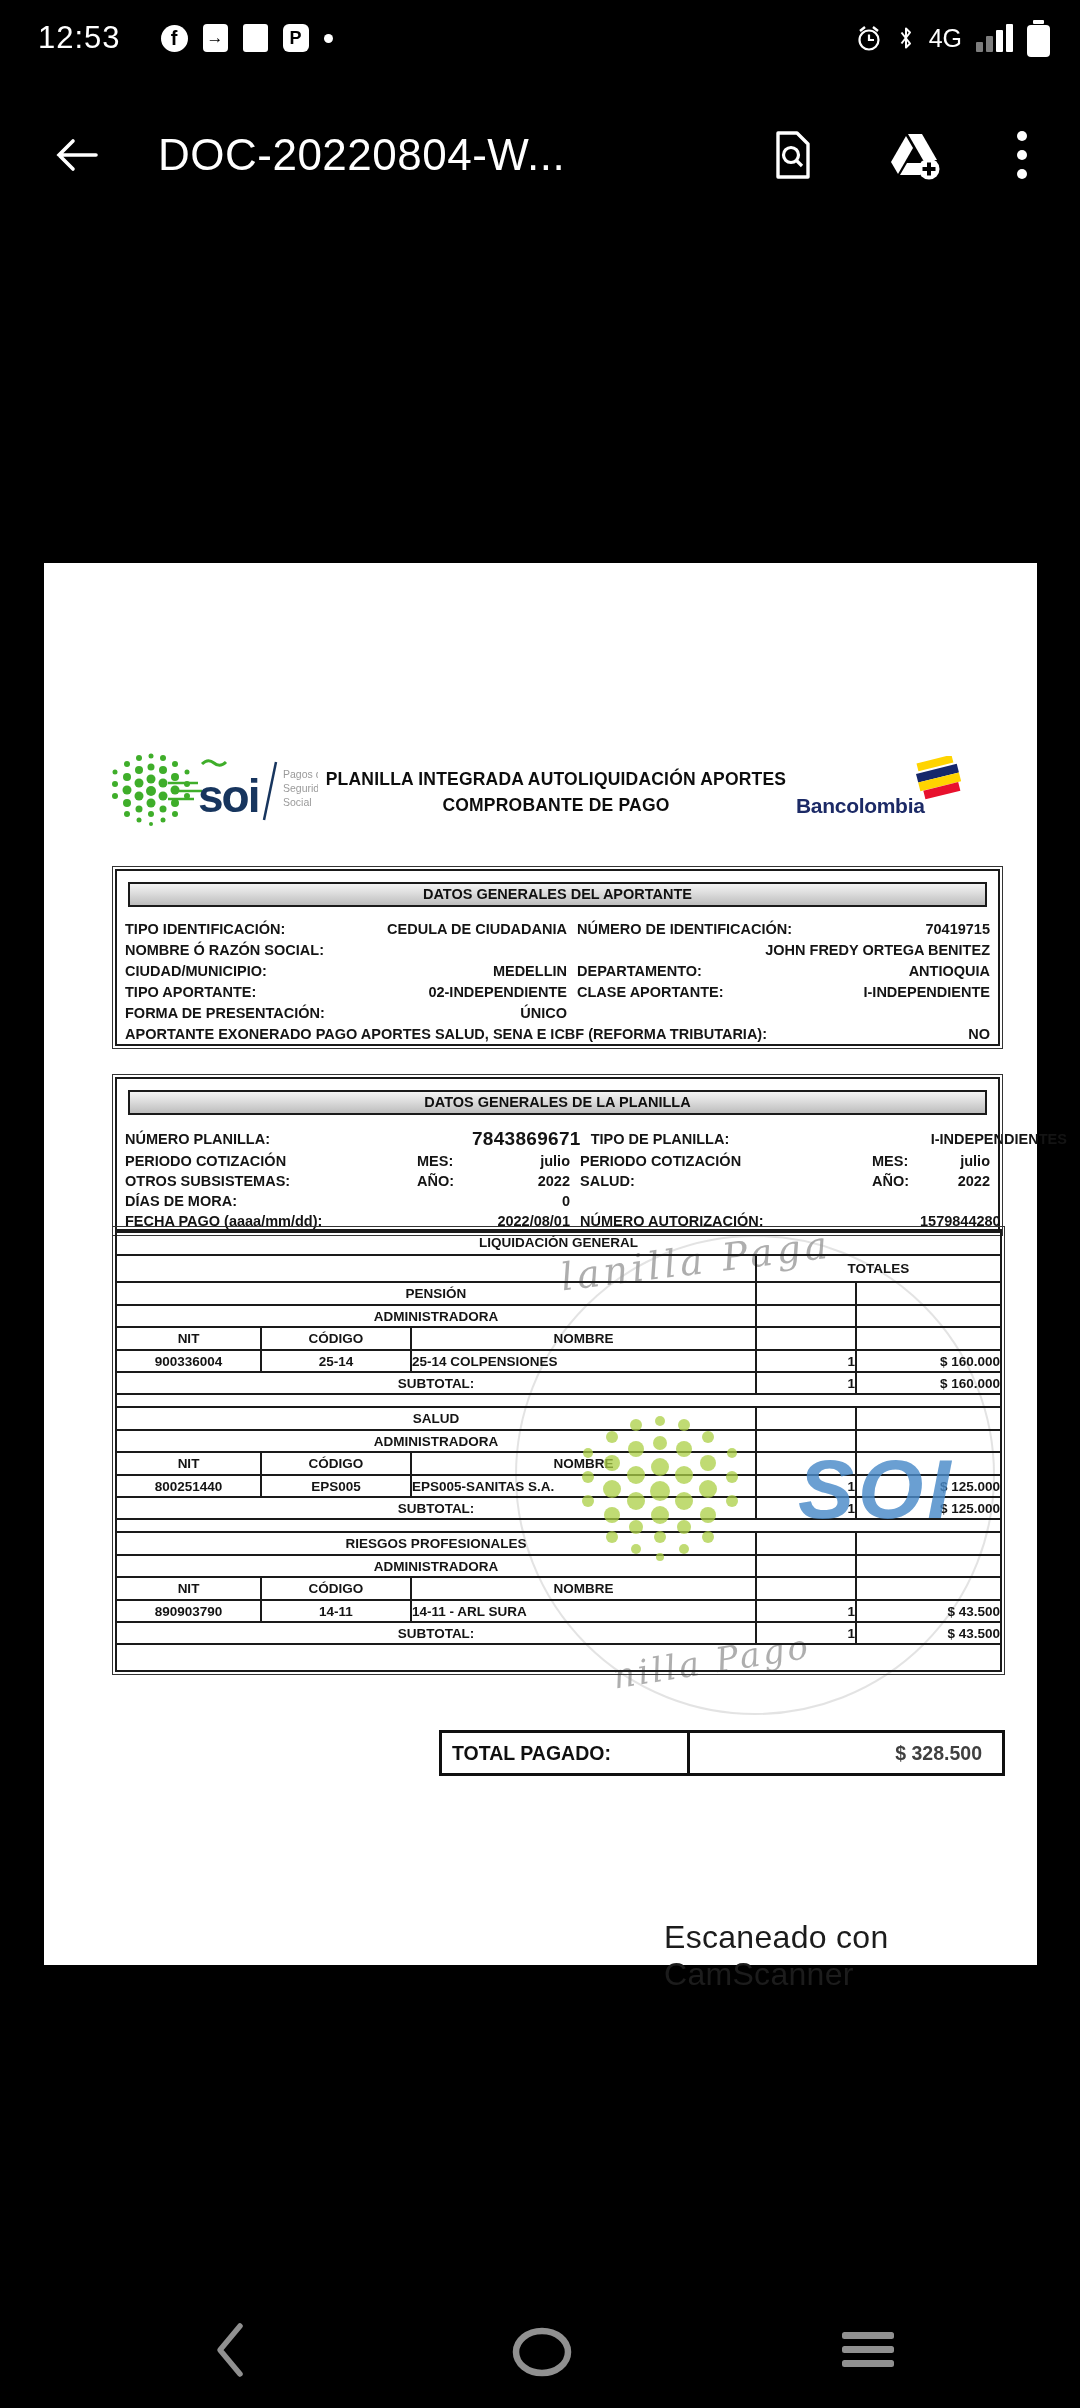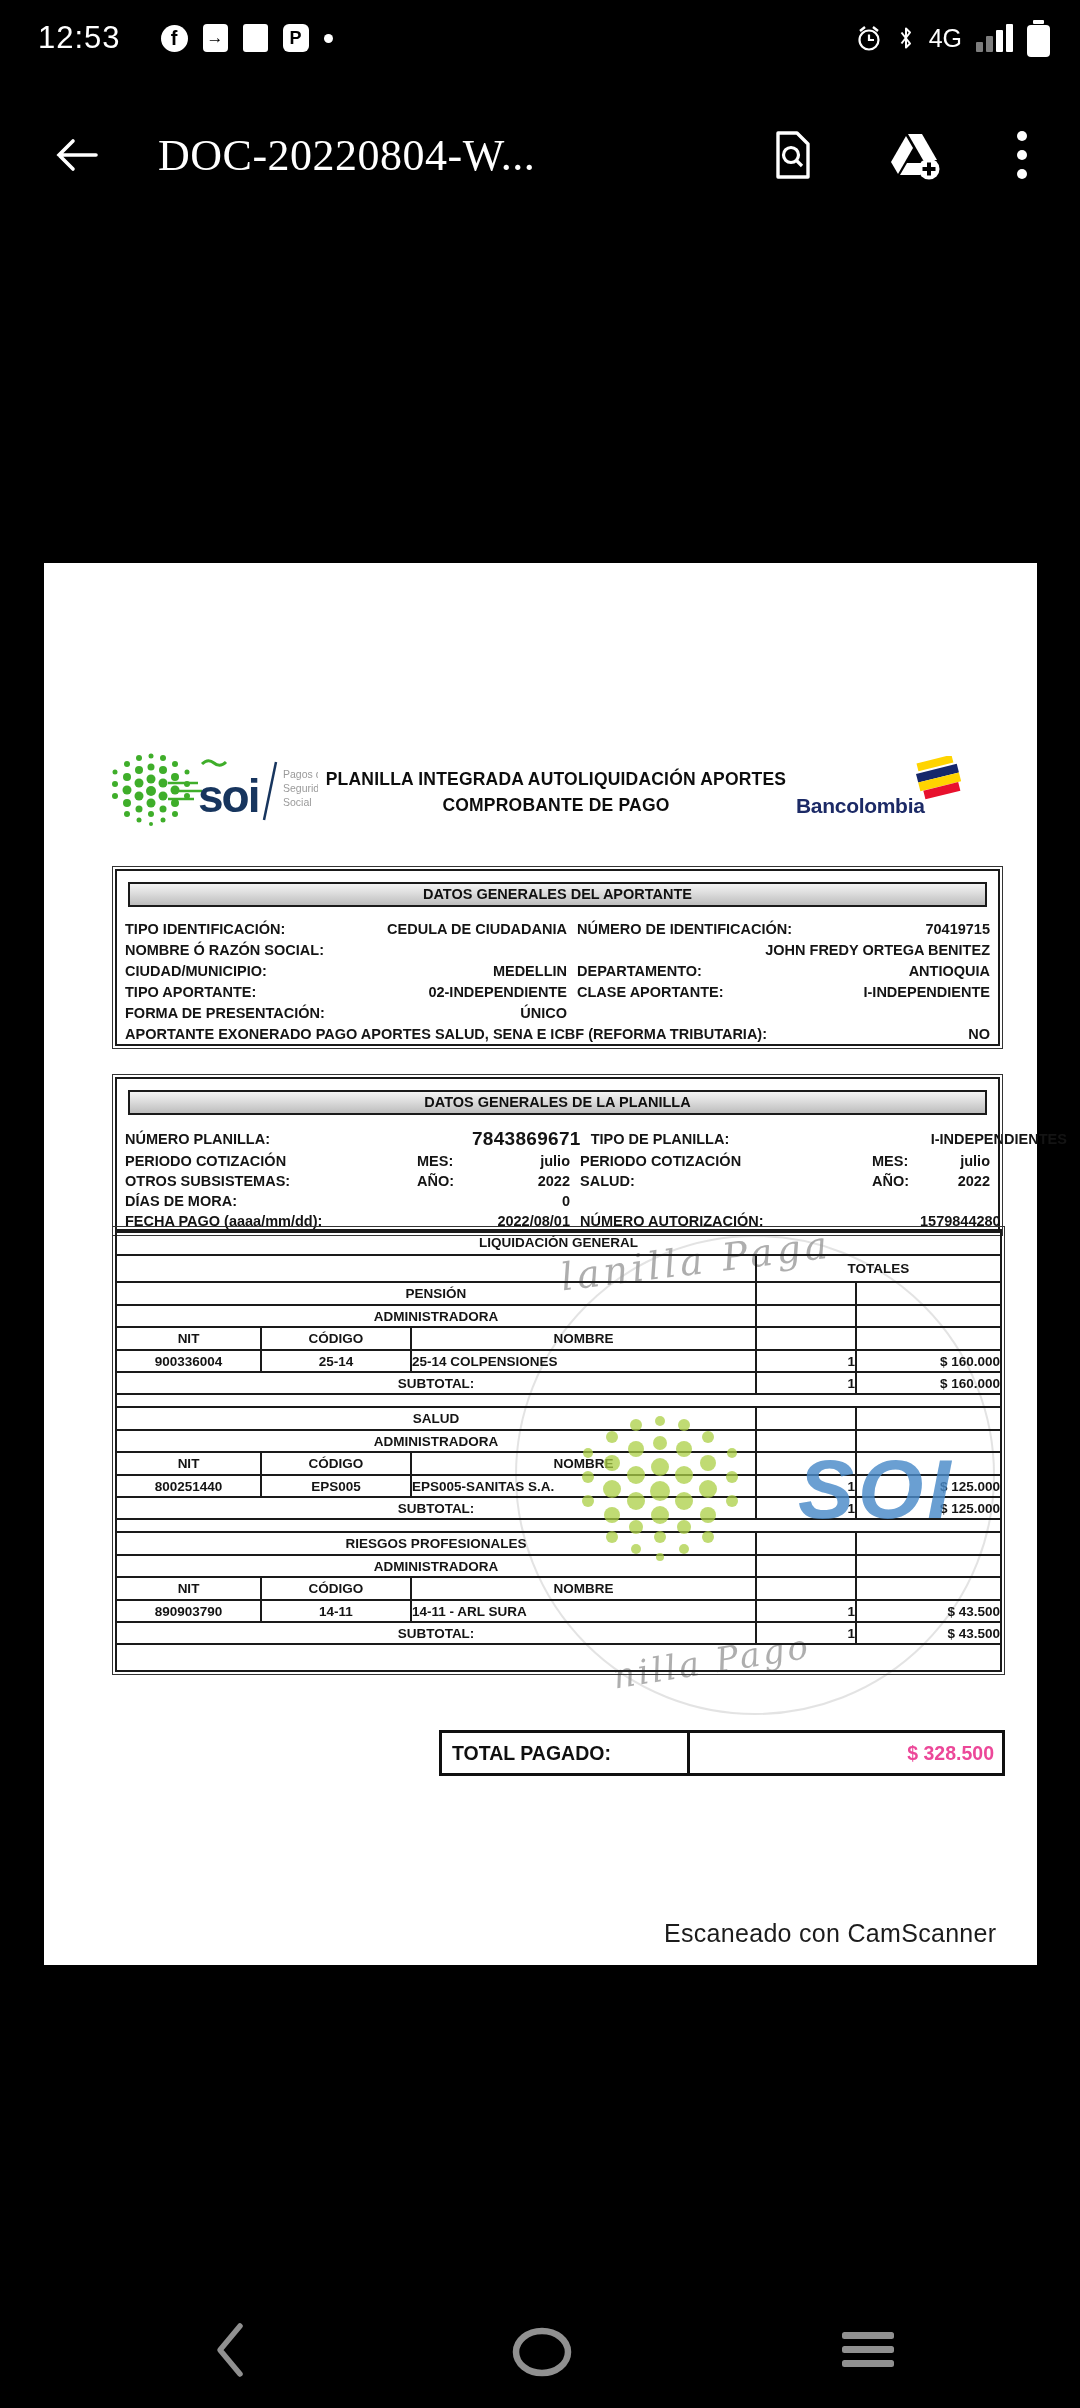--- a/index.html
+++ b/index.html
@@ -25,21 +25,21 @@
   .sb-bars { display:flex; align-items:flex-end; gap:3px; height:28px; }
   .sb-bars span { width:7px; border-radius:1px; display:block; }
   .battery { display:flex; flex-direction:column; align-items:center; }
   .battery .tip { width:11px; height:4px; background:#fff; border-radius:1px; }
   .battery .bod { width:23px; height:32px; background:#fff; border-radius:4px; margin-top:1px; }
 
   
   .app-bar { position:absolute; top:100px; left:0; width:1080px; height:110px;
     display:flex; align-items:center; padding:0 26px 0 52px; color:#fff; }
   .ab-title { margin-left:58px; font-size:44px; font-weight:400; letter-spacing:.5px;
-    white-space:nowrap;font-family:Liberation Serif, serif; }
+    white-space:nowrap; }
   .ab-actions { margin-left:auto; display:flex; align-items:center; gap:74px; padding-right:26px; }
   .icon-btn { background:none; border:none; padding:0; cursor:pointer; display:flex; }
 
   
   .page { position:absolute; left:44px; top:563px; width:993px; height:1402px; background:#fff; }
 
   .doc-header { position:absolute; left:62px; top:186px; width:870px; height:86px;
     display:flex; align-items:center; }
   .soi-logo { width:212px; flex:none; }
   .doc-title { flex:1; text-align:center; font-weight:700; font-size:17.5px; line-height:1.5;
@@ -96,35 +96,35 @@
   td.d-tot { text-align:right; padding-right:6px; font-size:14px; }
   td.sub-l { height:14px; text-align:center; font-size:14px; }
   td.sp { height:13px; border-top:none; border-bottom:none; }
   td.final { height:27px; }
 
   .total-box { position:absolute; left:395px; top:1167px; width:566px; height:46px;
     display:flex; border:3px solid #101010; z-index:2; background:transparent; }
   .tp-label { width:248px; border-right:3px solid #101010; display:flex; align-items:center;
     padding-left:10px; font-size:19.5px; font-weight:700; color:#101010; }
   .tp-value { flex:1; display:flex; align-items:center; justify-content:flex-end;
-    padding-right:8px; font-size:19.5px; font-weight:700; color:#ec4899;margin-left:36px; }
+    padding-right:20px; font-size:19.5px; font-weight:700; color:#404040;margin-left:36px; }
 
   
   .wm { position:absolute; z-index:1; pointer-events:none; }
   .wm-circle { left:471px; top:672px; width:480px; height:480px; border:2px solid #cccccc;
     border-radius:50%; opacity:.55; }
   .wm-text { font-family:"DejaVu Serif", serif; font-style:italic; color:#9b9b9b; opacity:.8;
     white-space:nowrap; }
   .wm-top { left:516px; top:676px; font-size:38px; letter-spacing:4px; transform:rotate(-7deg); }
   .wm-bottom { left:568px; top:1078px; font-size:34px; letter-spacing:3px; transform:rotate(-9deg); }
   .wm-soi { left:496px; top:846px; display:flex; align-items:center; z-index:3; }
   .wm-soi-text { font-size:84px; font-weight:700; font-style:italic; color:#4a8bc9;
     opacity:.82; letter-spacing:4px; line-height:1; margin-left:8px; }
 
-  .scanner-note { position:absolute; left:620px; top:1356px; font-size:25px; font-weight:400;
+  .scanner-note { position:absolute; left:620px; top:1356px; font-size:32px; font-weight:400;
     color:#1c1c1c; letter-spacing:.3px; z-index:2; }
 
   
   .nav-btn { position:absolute; background:none; border:none; padding:0; cursor:pointer; }
   .nav-back { left:212px; top:2322px; }
   .nav-home { left:510px; top:2326px; }
   .nav-recents { left:840px; top:2330px; }
 </style>
 </head>
 <body>

